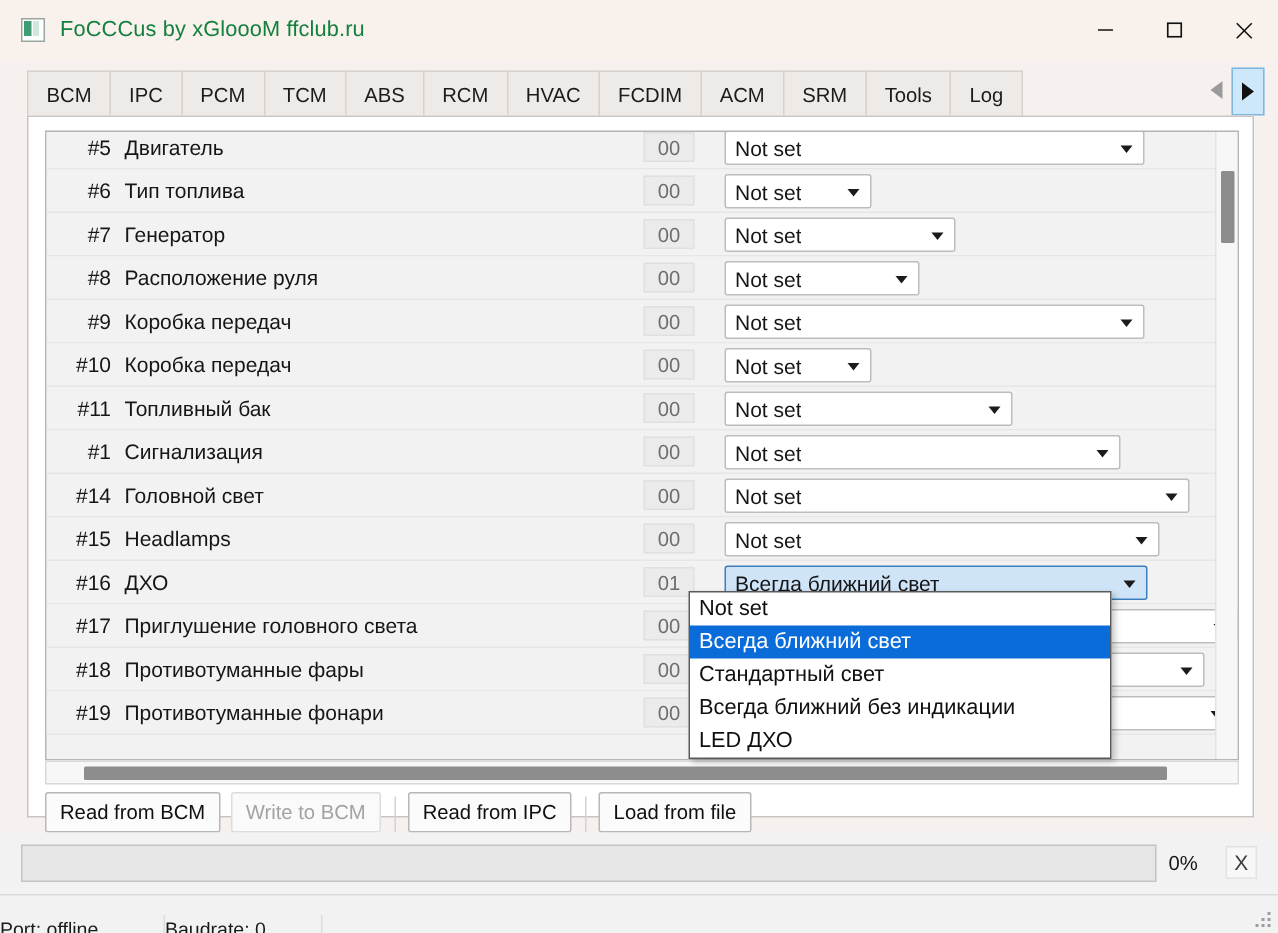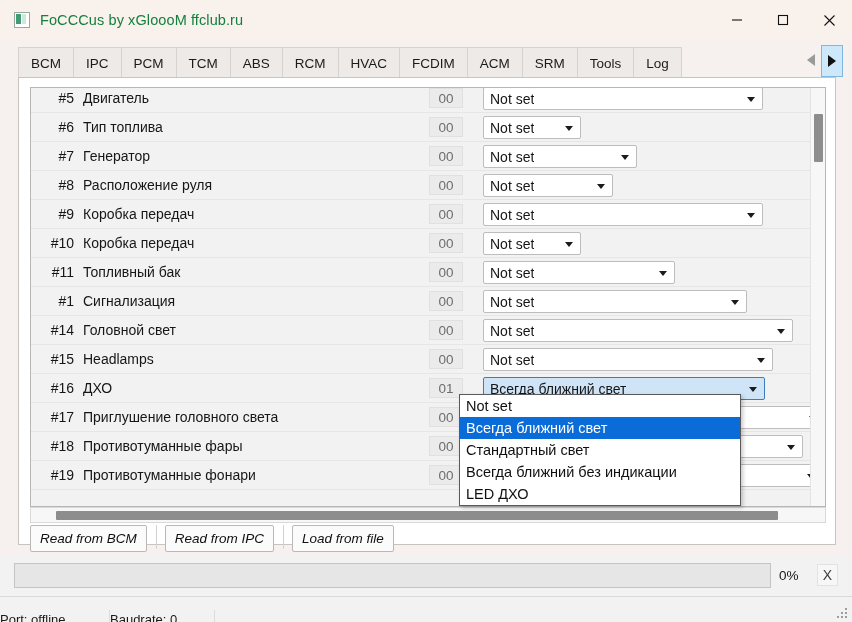--- a/index.html
+++ b/index.html
@@ -209,21 +209,21 @@
     position: absolute; left: 25px; top: 3px;
     width: 722px; height: 9px;
     background: #8d8d8d;
     border-radius: 1px;
   }
 
   
   .actionbar {
     position: absolute; left: 11px; top: 447px;
     height: 30px;
-    display: flex; align-items: flex-start; font-style: italic;
+    display: flex; align-items: flex-end;
   }
   .abtn {
     height: 25px;
     padding: 0 9px;
     display: flex; align-items: center;
     font-size: 13.5px;
     color: #101010;
     background: #fbfbfb;
     border: 1px solid #b8b8b8;
     border-radius: 2px;
@@ -533,20 +533,21 @@
         <div class="vthumb"></div>
       </div>
     </div>
 
     <div class="hscroll">
       <div class="hthumb"></div>
     </div>
 
     <div class="actionbar" id="actionbar">
         <div class="abtn">Read from BCM</div>
+        <div class="abtn disabled">Write to BCM</div>
         <div class="vsep"></div>
         <div class="abtn">Read from IPC</div>
         <div class="vsep"></div>
         <div class="abtn">Load from file</div>
       </div>
   </div>
 
   <div class="popup" id="popup">
       <div class="popitem">Not set</div>
       <div class="popitem hl">Всегда ближний свет</div>

